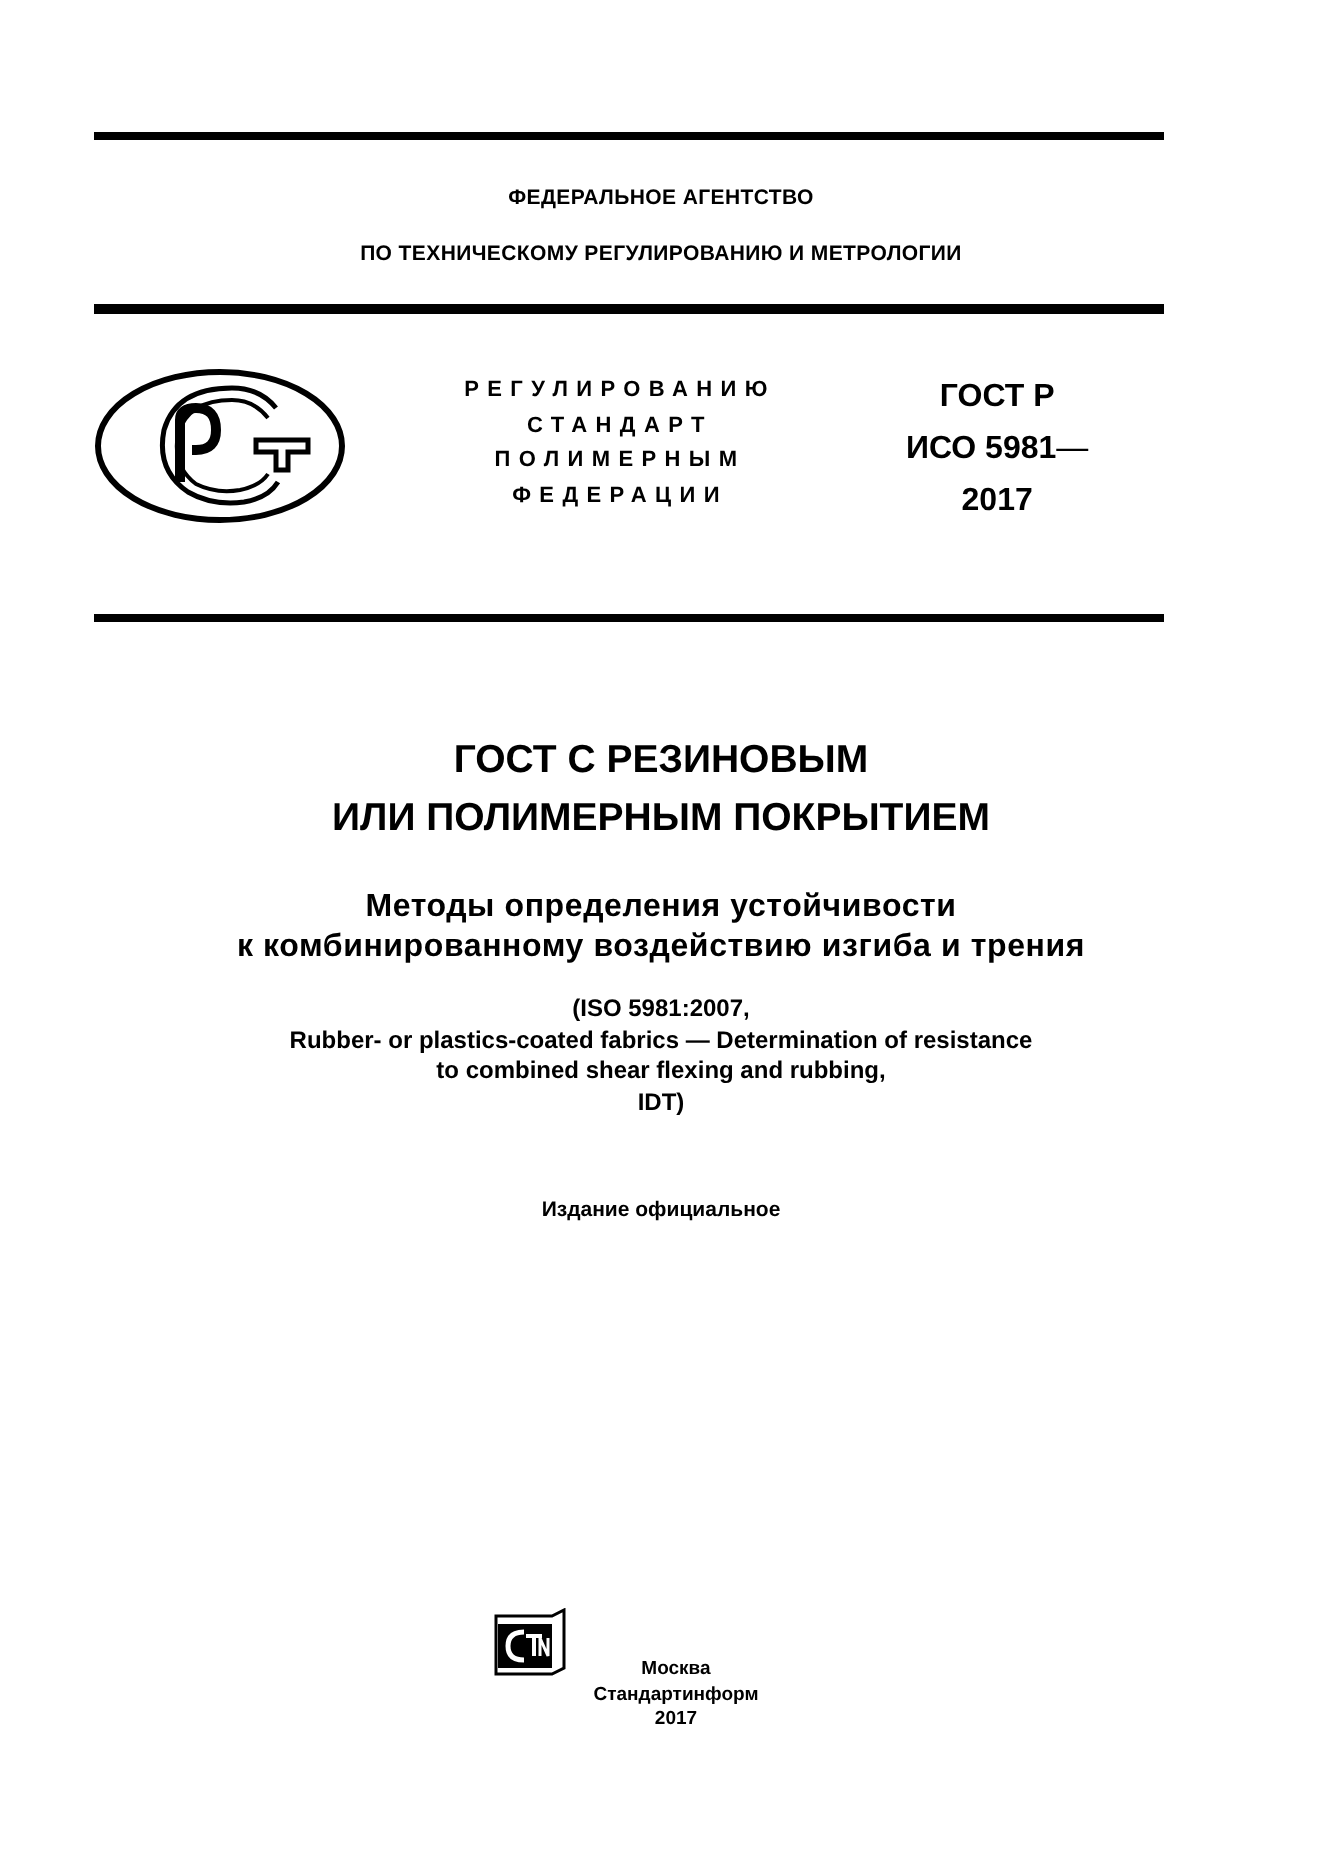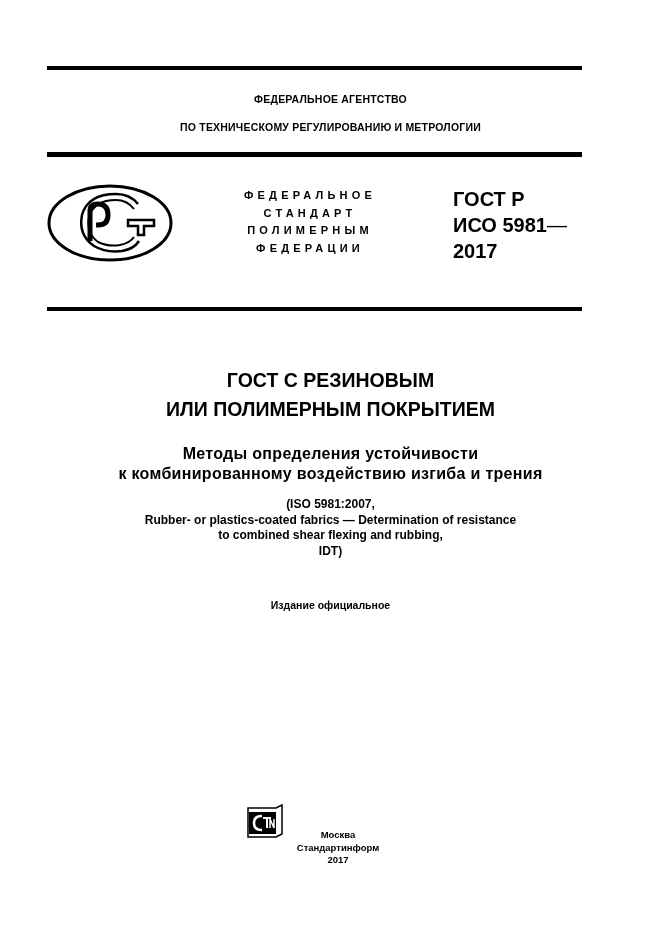--- a/index.html
+++ b/index.html
@@ -1,21 +1,21 @@
 <!DOCTYPE html>
 <html><head>
 <meta charset="utf-8">
 <style>
   html, body { margin:0; padding:0; background:#ffffff; }
   body { width:661px; height:936px; position:relative; overflow:hidden; font-family:"Liberation Sans", sans-serif; color:#000; }
   .rule { position:absolute; left:47px; width:535px; background:#000; }
   .center { position:absolute; left:0; width:661px; text-align:center; font-weight:bold; }
   .agency { font-size:10.5px; letter-spacing:0.2px; }
   .natstd { position:absolute; left:205px; width:210px; text-align:center; font-weight:bold; font-size:11px; letter-spacing:4.2px; line-height:17.5px; top:187px; }
-  .gost { position:absolute; left:453px; top:186px; font-weight:bold; font-size:20px; line-height:26px; }
+  .gost { position:absolute; left:453px; top:186px; font-weight:bold; font-size:16px; line-height:26px;text-align:center; }
   .gost .dash { font-weight:normal; }
   .title { font-size:19.5px; line-height:29px; }
   .subtitle { font-size:16px; line-height:20px; letter-spacing:0.3px; }
   .iso { font-size:12px; line-height:15.5px; }
   .edition { font-size:10.5px; }
   .publisher { position:absolute; left:292px; top:804px; width:92px; text-align:center; font-weight:bold; font-size:9.5px; line-height:12.5px;margin-top:25px; }
   .logo { position:absolute; }
 </style>
 </head>
 <body>
@@ -34,21 +34,21 @@
     <path d="M44 58 L44 27 Q44 21 52 21 Q62 21 62 32 Q62 42 52 42 L50 42" fill="none" stroke="#000" stroke-width="5"></path>
 
     <path d="M92 21 Q84 11 70 11 Q42 11 36 32 Q32 52 48 63 Q60 70 76 68 Q88 66 93 58" fill="none" stroke="#000" stroke-width="2.5"></path>
     <path d="M88 26 Q81 17 70 17 Q48 17 43 34 Q40 50 52 59 Q62 64 74 62 Q84 60 88 54" fill="none" stroke="#000" stroke-width="2"></path>
 
     <path d="M82 37 L108 37 L108 43 L98 43 L98 52 L92 52 L92 43 L82 43 Z" fill="none" stroke="#000" stroke-width="2.5"></path>
   </svg>
 </div>
 
 <div class="natstd">
-  <div>ФЕДЕРАЛЬНОЕ</div>
+  <div>РЕГУЛИРОВАНИЮ</div>
   <div>СТАНДАРТ</div>
   <div>ПОЛИМЕРНЫМ</div>
   <div>ФЕДЕРАЦИИ</div>
 </div>
 
 <div class="gost">
   <div>ГОСТ Р</div>
   <div><span>ИСО 5981</span><span class="dash">—</span></div>
   <div>2017</div>
 </div>

